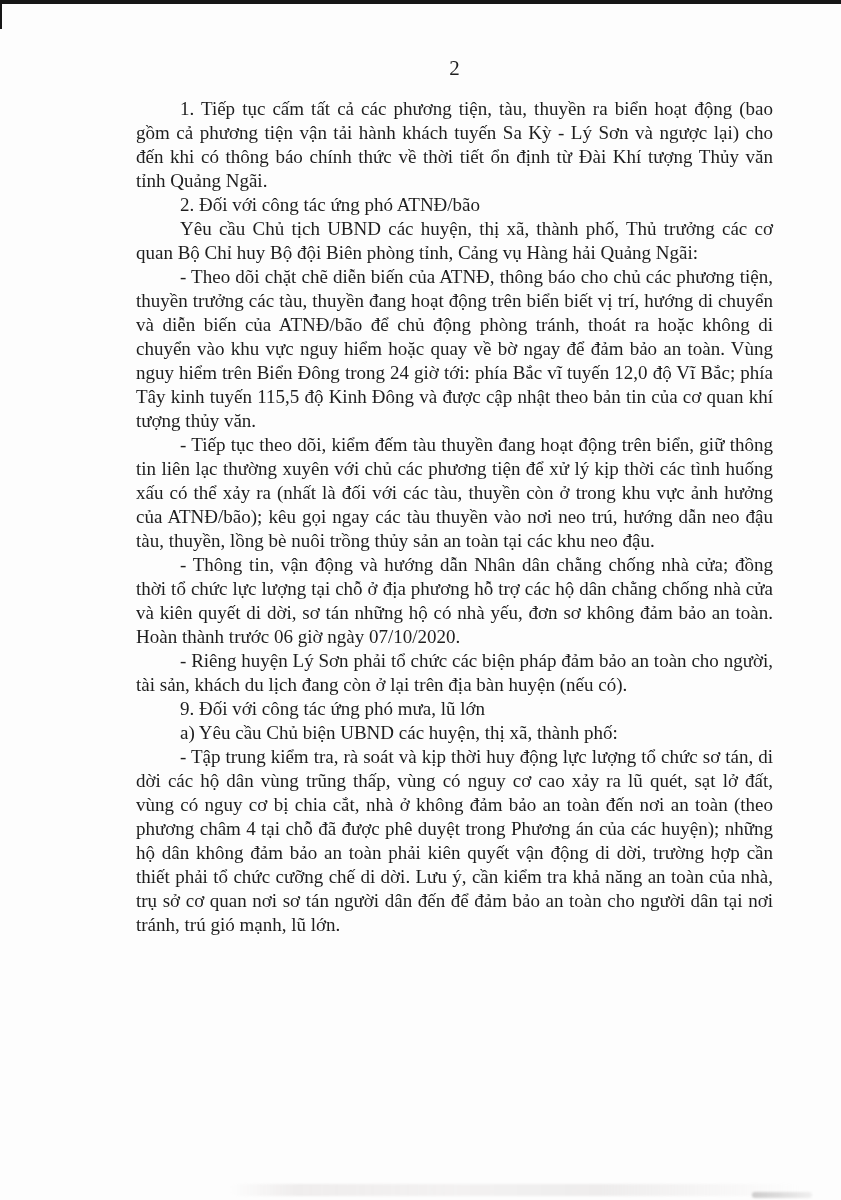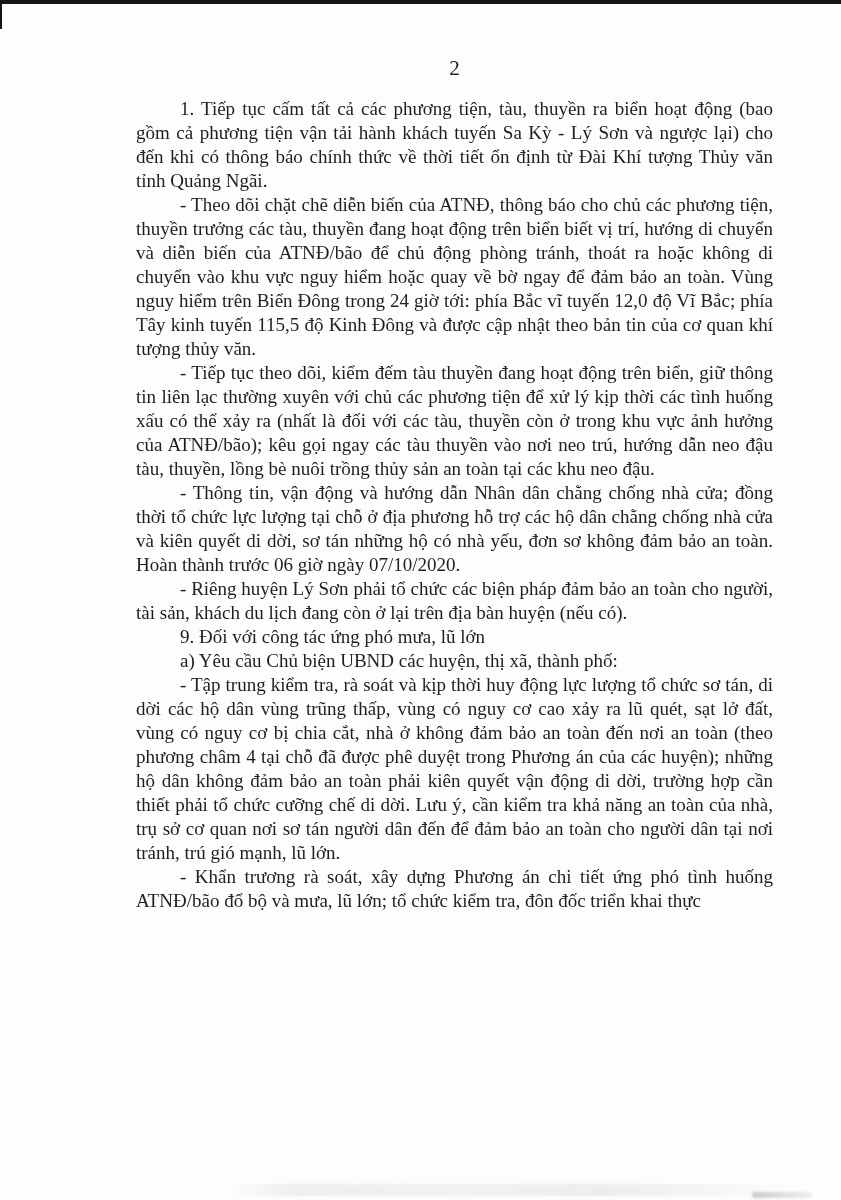--- a/index.html
+++ b/index.html
@@ -80,26 +80,27 @@
 
 <div class="page">
 
   <div class="scan-edge-top"></div>
   <div class="scan-edge-left"></div>
 
   <div class="page-number">2</div>
 
   <div class="content">
     <p>1. Tiếp tục cấm tất cả các phương tiện, tàu, thuyền ra biển hoạt động (bao gồm cả phương tiện vận tải hành khách tuyến Sa Kỳ - Lý Sơn và ngược lại) cho đến khi có thông báo chính thức về thời tiết ổn định từ Đài Khí tượng Thủy văn tỉnh Quảng Ngãi.</p>
+    <p>2. Đối với công tác ứng phó ATNĐ/bão</p>
+    <p>Yêu cầu Chủ tịch UBND các huyện, thị xã, thành phố, Thủ trưởng các cơ quan Bộ Chỉ huy Bộ đội Biên phòng tỉnh, Cảng vụ Hàng hải Quảng Ngãi:</p>
     <p>- Theo dõi chặt chẽ diễn biến của ATNĐ, thông báo cho chủ các phương tiện, thuyền trưởng các tàu, thuyền đang hoạt động trên biển biết vị trí, hướng di chuyển và diễn biến của ATNĐ/bão để chủ động phòng tránh, thoát ra hoặc không di chuyển vào khu vực nguy hiểm hoặc quay về bờ ngay để đảm bảo an toàn. Vùng nguy hiểm trên Biển Đông trong 24 giờ tới: phía Bắc vĩ tuyến 12,0 độ Vĩ Bắc; phía Tây kinh tuyến 115,5 độ Kinh Đông và được cập nhật theo bản tin của cơ quan khí tượng thủy văn.</p>
     <p>- Tiếp tục theo dõi, kiểm đếm tàu thuyền đang hoạt động trên biển, giữ thông tin liên lạc thường xuyên với chủ các phương tiện để xử lý kịp thời các tình huống xấu có thể xảy ra (nhất là đối với các tàu, thuyền còn ở trong khu vực ảnh hưởng của ATNĐ/bão); kêu gọi ngay các tàu thuyền vào nơi neo trú, hướng dẫn neo đậu tàu, thuyền, lồng bè nuôi trồng thủy sản an toàn tại các khu neo đậu.</p>
     <p>- Thông tin, vận động và hướng dẫn Nhân dân chằng chống nhà cửa; đồng thời tổ chức lực lượng tại chỗ ở địa phương hỗ trợ các hộ dân chằng chống nhà cửa và kiên quyết di dời, sơ tán những hộ có nhà yếu, đơn sơ không đảm bảo an toàn. Hoàn thành trước 06 giờ ngày 07/10/2020.</p>
     <p>- Riêng huyện Lý Sơn phải tổ chức các biện pháp đảm bảo an toàn cho người, tài sản, khách du lịch đang còn ở lại trên địa bàn huyện (nếu có).</p>
     <p>9. Đối với công tác ứng phó mưa, lũ lớn</p>
     <p>a) Yêu cầu Chủ biện UBND các huyện, thị xã, thành phố:</p>
     <p>- Tập trung kiểm tra, rà soát và kịp thời huy động lực lượng tổ chức sơ tán, di dời các hộ dân vùng trũng thấp, vùng có nguy cơ cao xảy ra lũ quét, sạt lở đất, vùng có nguy cơ bị chia cắt, nhà ở không đảm bảo an toàn đến nơi an toàn (theo phương châm 4 tại chỗ đã được phê duyệt trong Phương án của các huyện); những hộ dân không đảm bảo an toàn phải kiên quyết vận động di dời, trường hợp cần thiết phải tổ chức cưỡng chế di dời. Lưu ý, cần kiểm tra khả năng an toàn của nhà, trụ sở cơ quan nơi sơ tán người dân đến để đảm bảo an toàn cho người dân tại nơi tránh, trú gió mạnh, lũ lớn.</p>
-    <p>- Khẩn trương rà soát, xây dựng Phương án chi tiết ứng phó tình huống ATNĐ/bão đổ bộ và mưa, lũ lớn; tổ chức kiểm tra, đôn đốc triển khai thực</p>
   </div>
 
   <div class="scan-smudge-bottom"></div>
   <div class="scan-smudge-corner"></div>
 
 </div>
 
 </body></html>

